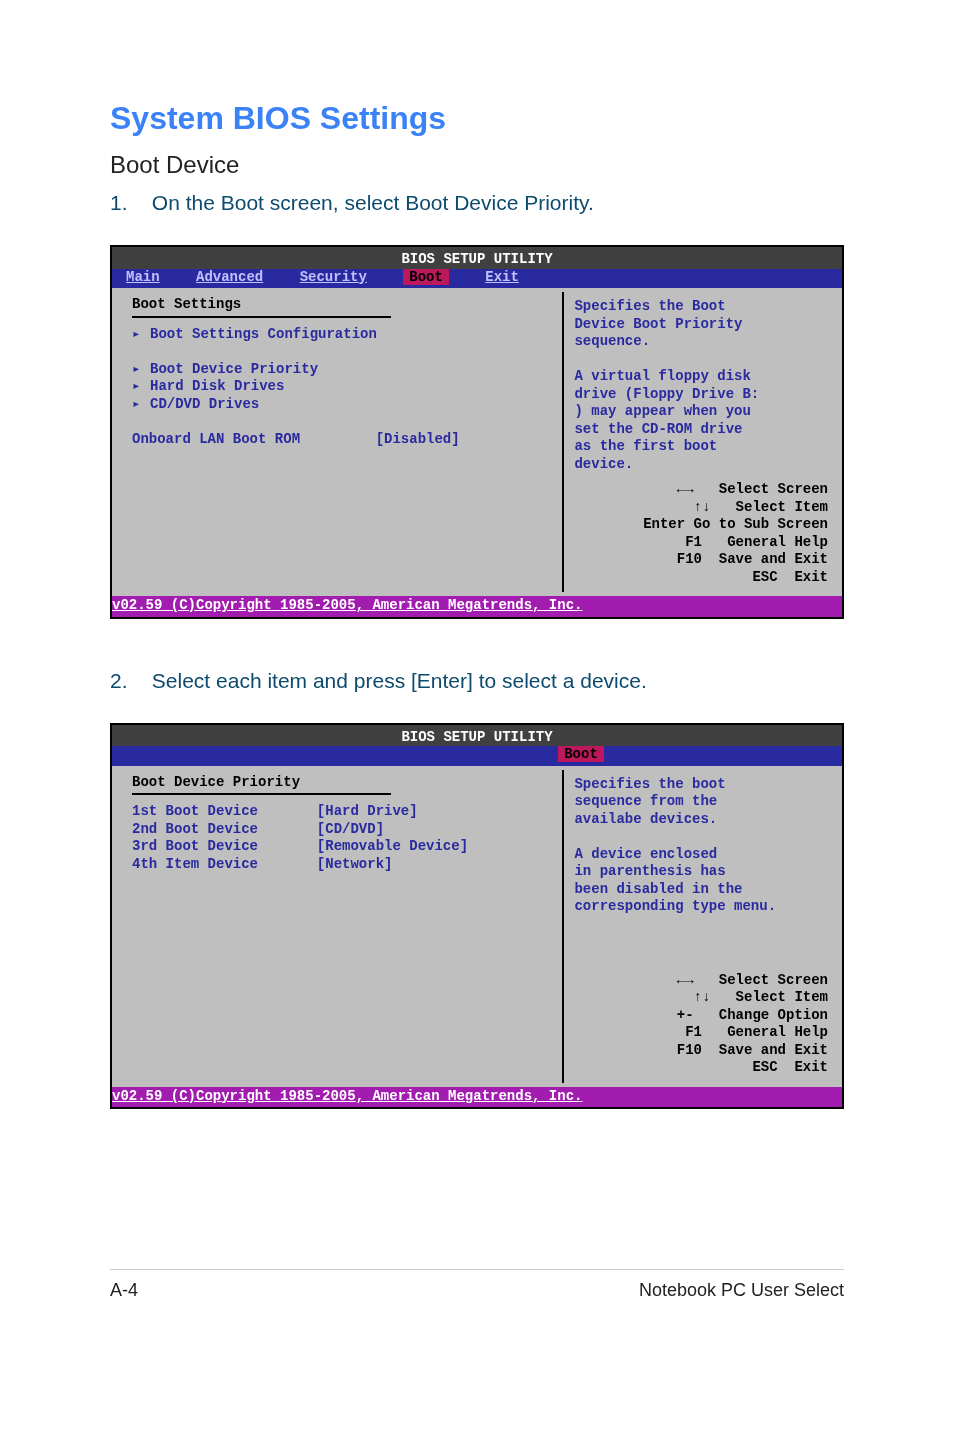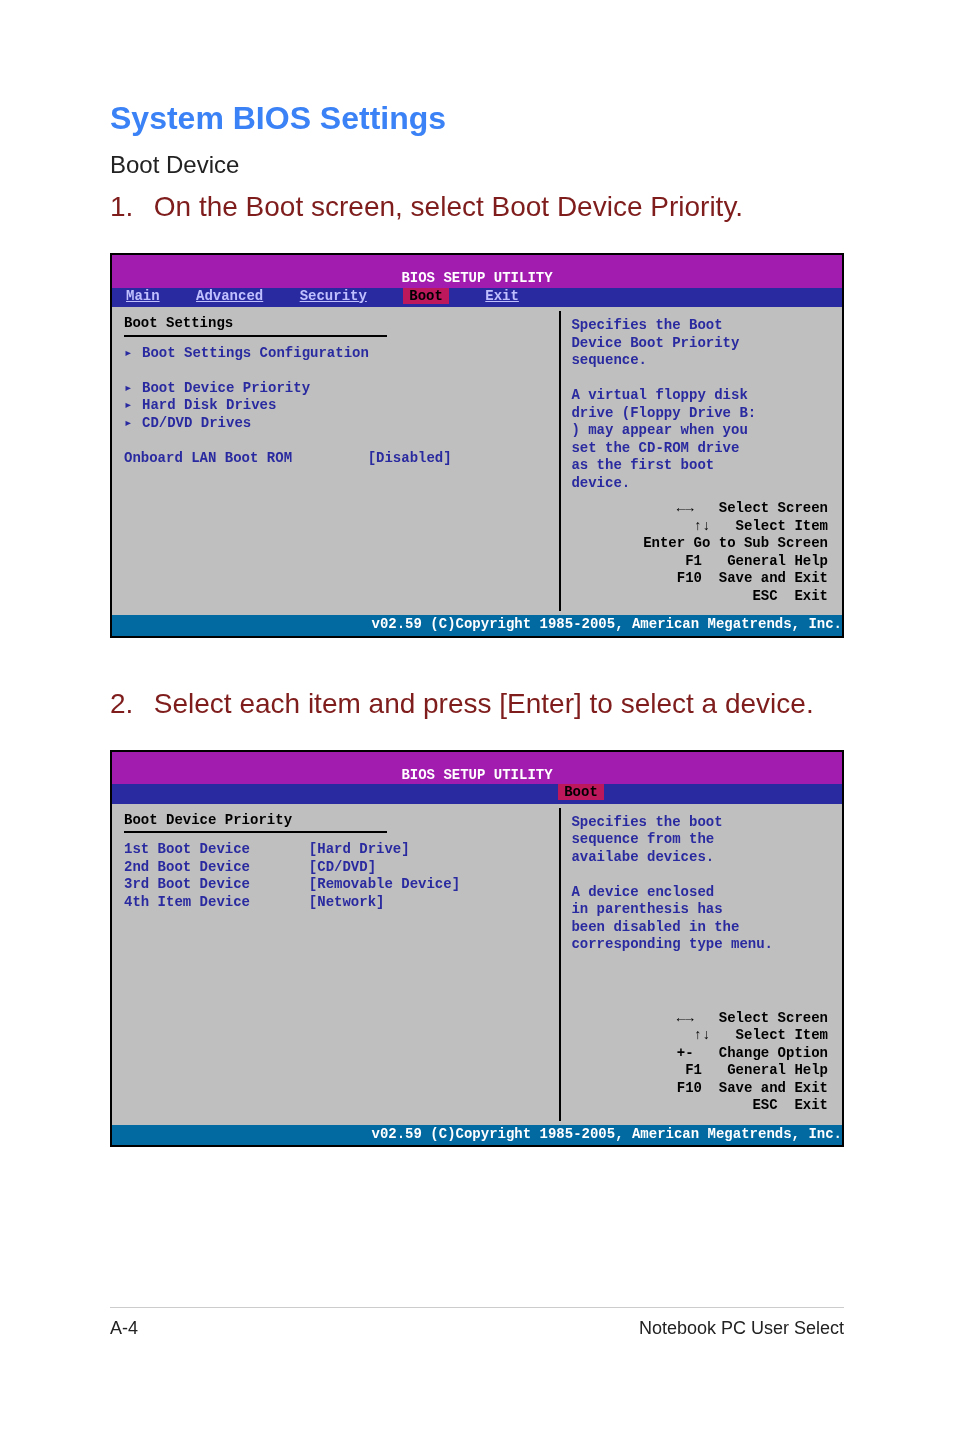--- a/index.html
+++ b/index.html
@@ -20,45 +20,45 @@
     color: #3b82f6;
     margin: 0 0 14px 0;
   }
   h2.sub-title {
     font-size: 24px;
     font-weight: normal;
     color: #222;
     margin: 0 0 12px 0;
   }
   p.step {
-    font-size: 28px;
-    color: #7f1d1d;
+    font-size: 21px;
+    color: #0c4a6e;
     margin: 0 0 30px 0;
   }
   .step-num {
     display: inline-block;
     width: 36px;
   }
 
   
   .bios {
     font-family: "Courier New", monospace;
     font-size: 14px;
     line-height: 1.25;
     background: #bfbfbf;
     border: 2px solid #000;
     color: #000;
     margin: 0 0 50px 0;
     font-weight: bold;
   }
   .bios .topbar {
-    background: #a21caf;
+    background: #404040;
     color: #fff;
     text-align: center;
-    padding: 15px 0 0 0;
+    padding: 4px 0 0 0;
   }
   .bios .tabs {
     background: #2a2aa0;
     color: #c0c0ff;
     padding: 0 14px 2px 14px;
   }
   .bios .tabs span {
     margin-right: 28px;
     text-decoration: underline;
   }
@@ -69,20 +69,21 @@
     text-decoration: none;
   }
   .bios .body {
     display: flex;
     padding: 0;
   }
   .bios .left {
     flex: 1.65;
     padding: 8px 12px 14px 12px;
     border-right: none;
+    margin-left: 8px;
   }
   .bios .right {
     flex: 1;
     border-left: 2px solid #000;
     margin: 4px 4px 4px 0;
     padding: 6px 10px;
     color: #2a2aa0;
   }
   .bios .left .panel-title {
     color: #000;
@@ -112,24 +113,25 @@
   }
   .bios .right .sep {
     margin: 8px 0;
   }
   .bios .right .keys {
     color: #000;
     white-space: pre;
     text-align: right;
   }
   .bios .bottombar {
-    background: #0369a1;
+    background: #a21caf;
     color: #fff;
-    text-align: right;
+    text-align: left;
     padding: 1px 0 2px 0;
+    text-decoration: underline;
   }
 
   .footer-rule {
     border: none;
     border-top: 1px solid #ccc;
     margin: 160px 0 10px 0;
   }
   .footer {
     display: flex;
     justify-content: space-between;

